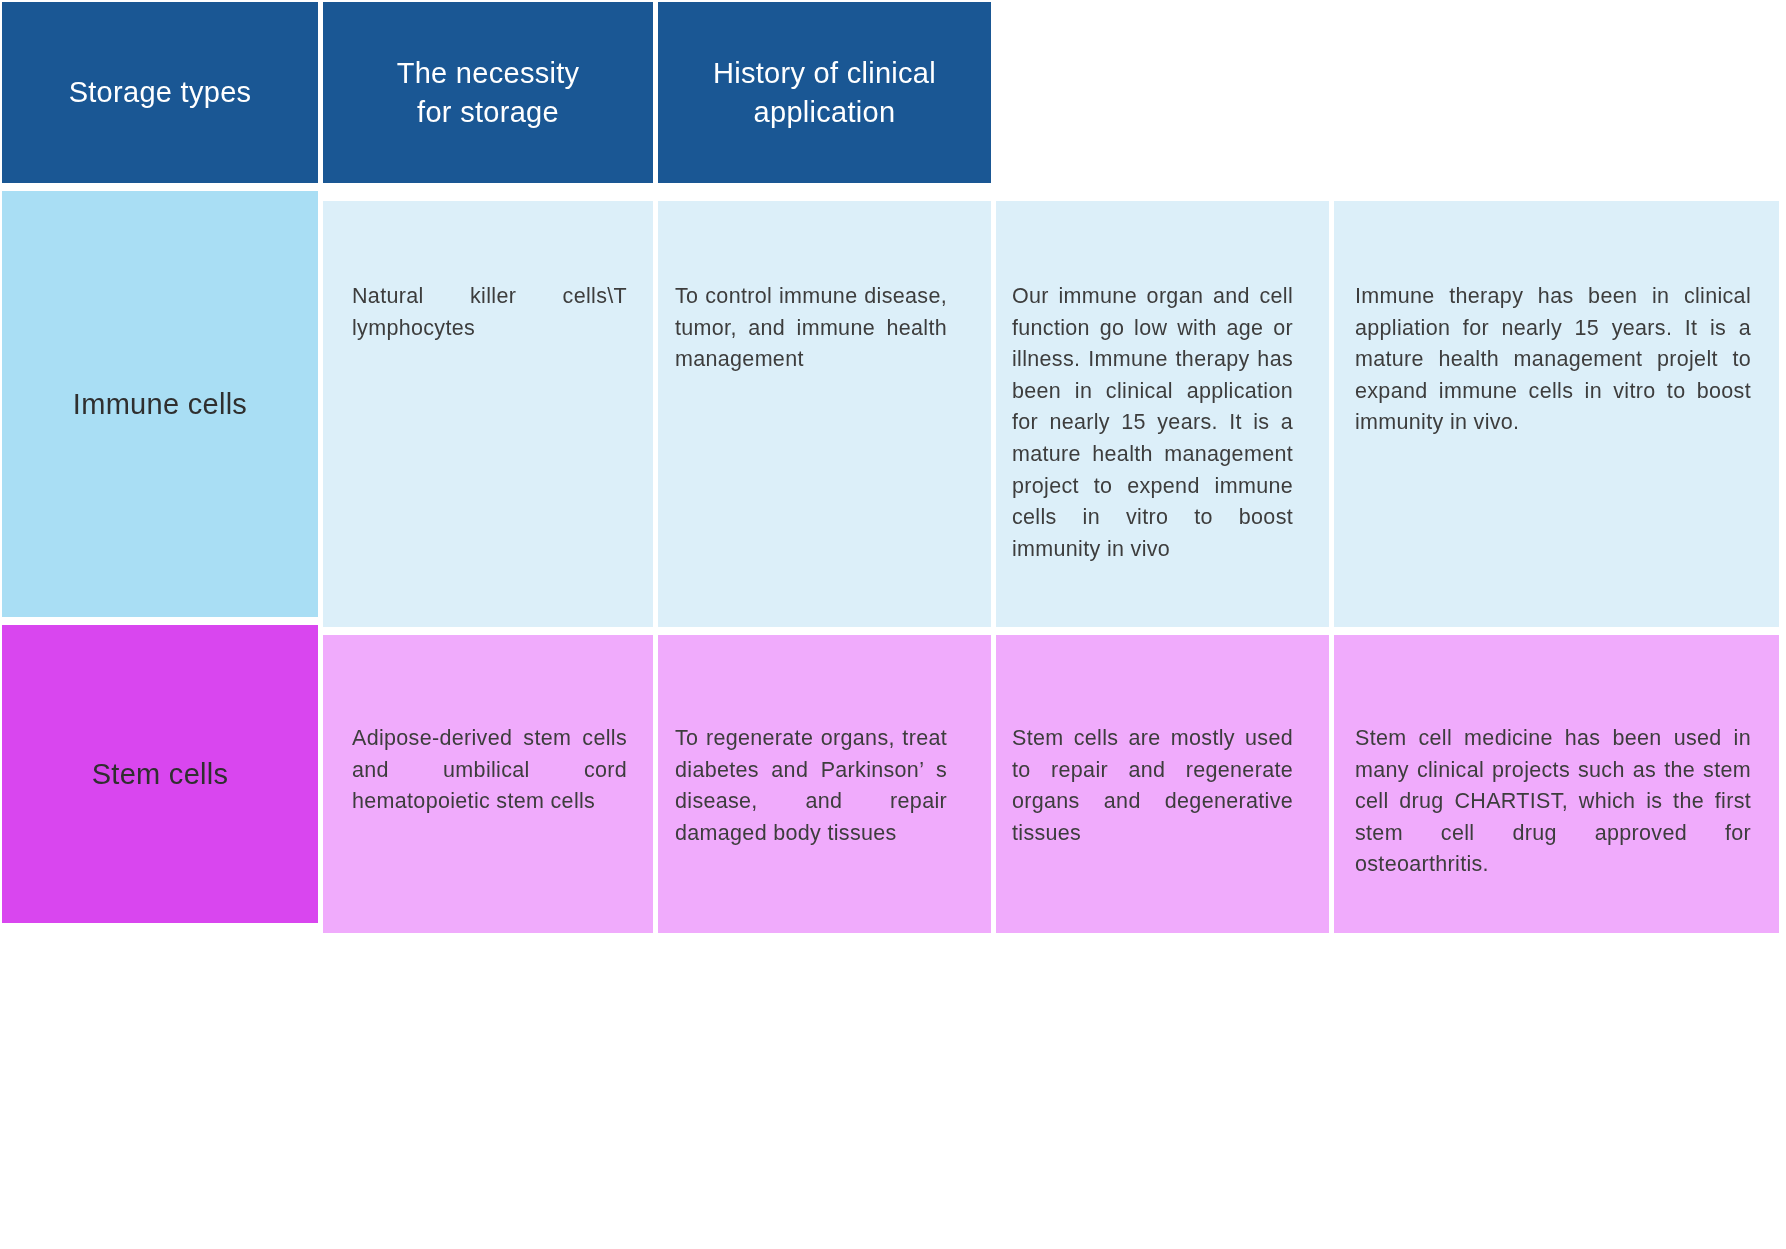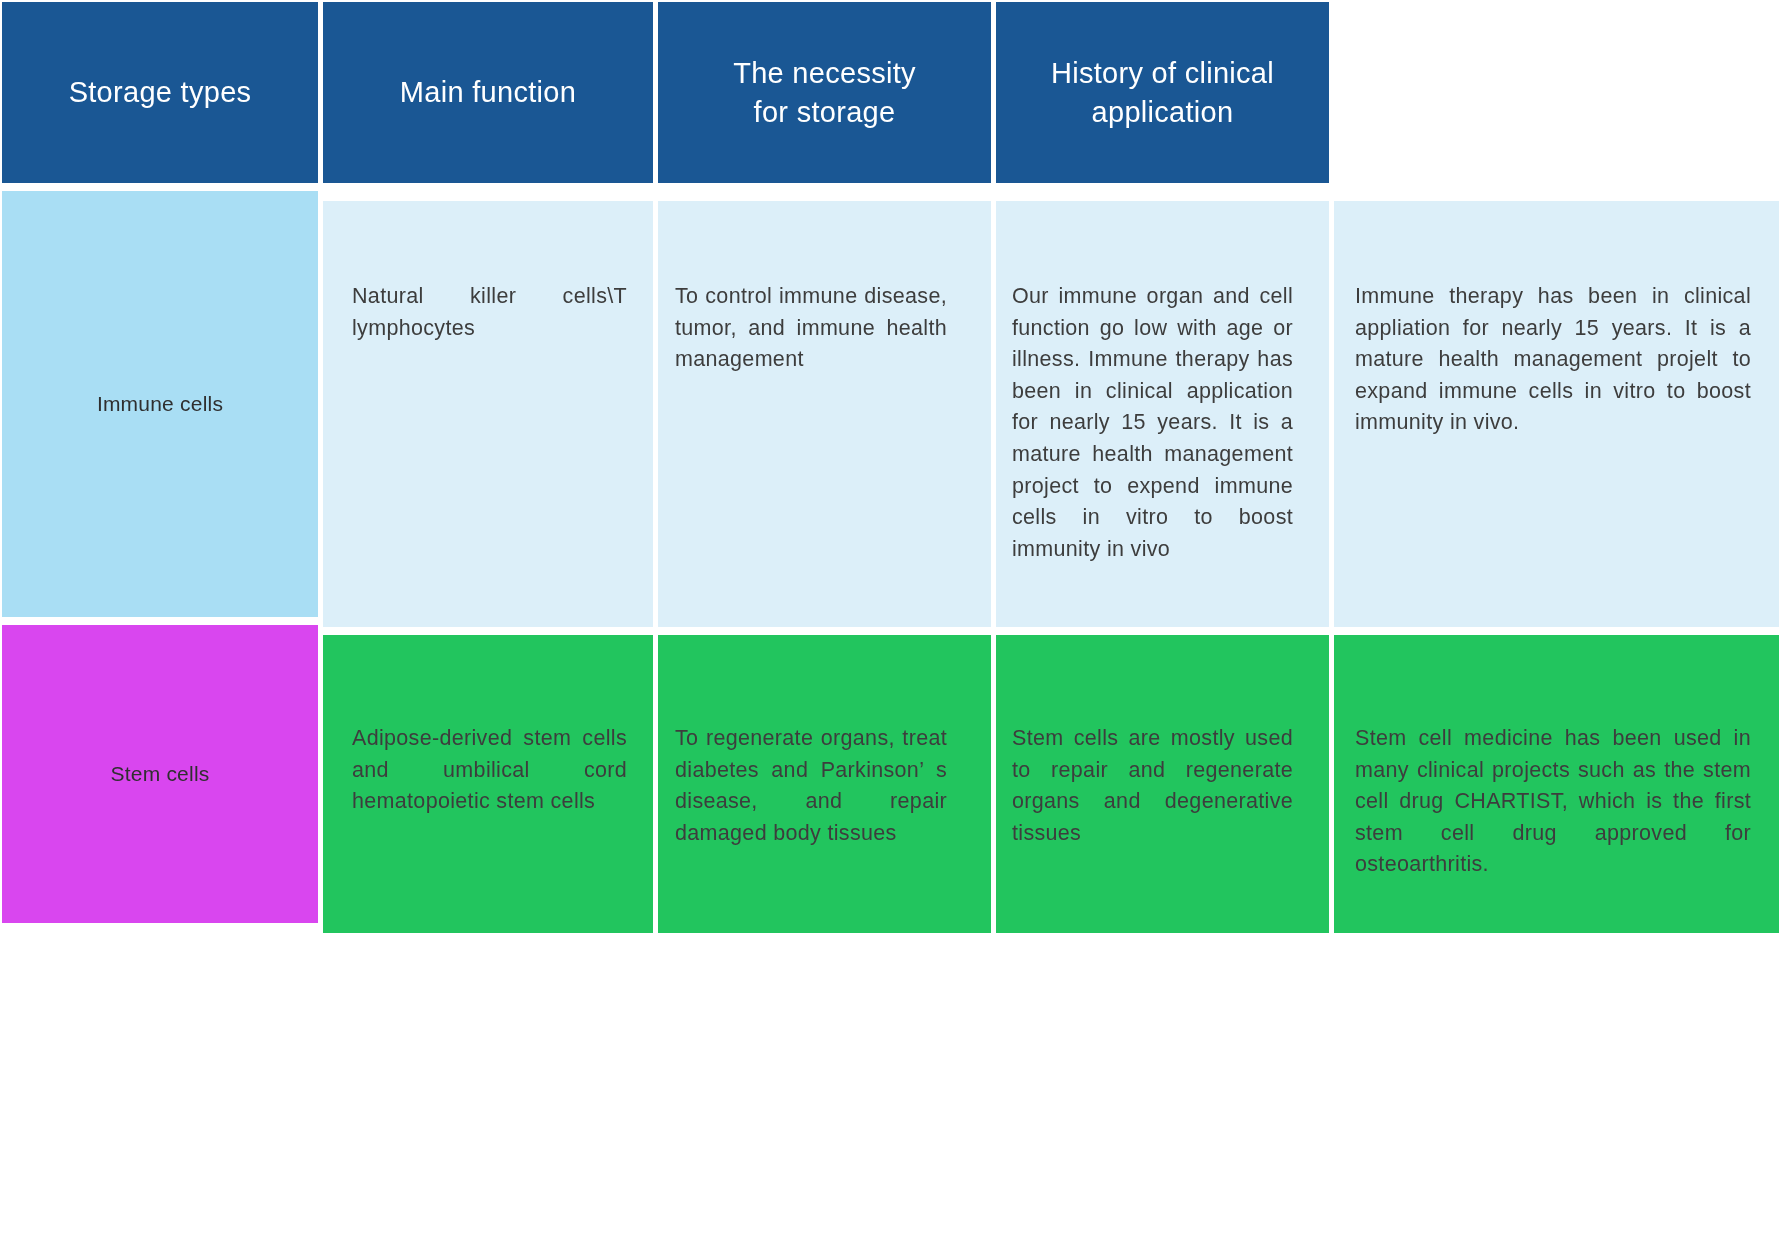--- a/index.html
+++ b/index.html
@@ -40,53 +40,50 @@
     line-height: 1.32;
     letter-spacing: 0.01em;
   }
   .hcell .hinner { display: block; }
   .hcell.h4 .hinner { max-width: 195px; }
   .hcell.h5 .hinner { max-width: 280px; }
   .label {
     display: flex;
     align-items: center;
     justify-content: center;
-    font-size: 21px;
+    font-size: 29px;
     font-weight: 300;
     color: #2f2f2f;
     letter-spacing: 0.01em;
   }
   .r1 .label { background: #A9DEF4; }
   .r2 .label { background: #d946ef; }
   .content {
     font-size: 21.5px;
     line-height: 1.47;
     color: #3d3d3d;
     text-align: justify;
     letter-spacing: 0.015em;
     margin-top: 10px;
   }
   .r1 .content { background: #DCEFF9; padding: 80px 30px 0 26px; }
-  .r2 .content { background: #22c55e; padding: 88px 30px 0 26px; }
+  .r2 .content { background: #f0abfc; padding: 88px 30px 0 26px; }
   .content.c2 { padding-left: 29px; padding-right: 26px; }
   .content.c3 { padding-left: 17px; padding-right: 44px; }
   .content.c4 { padding-left: 16px; padding-right: 36px; }
   .content.c5 { padding-left: 21px; padding-right: 28px; }
 </style>
 </head>
 <body>
 
 <div class="table">
 
   <div class="trow header">
     <div class="cell hcell h1">
       <span class="hinner">Storage types</span>
-    </div>
-    <div class="cell hcell h3">
-      <span class="hinner">Main function</span>
     </div>
     <div class="cell hcell h4">
       <span class="hinner">The necessity for storage</span>
     </div>
     <div class="cell hcell h5">
       <span class="hinner">History of clinical application</span>
     </div>
   </div>
 
   <div class="trow r1">

